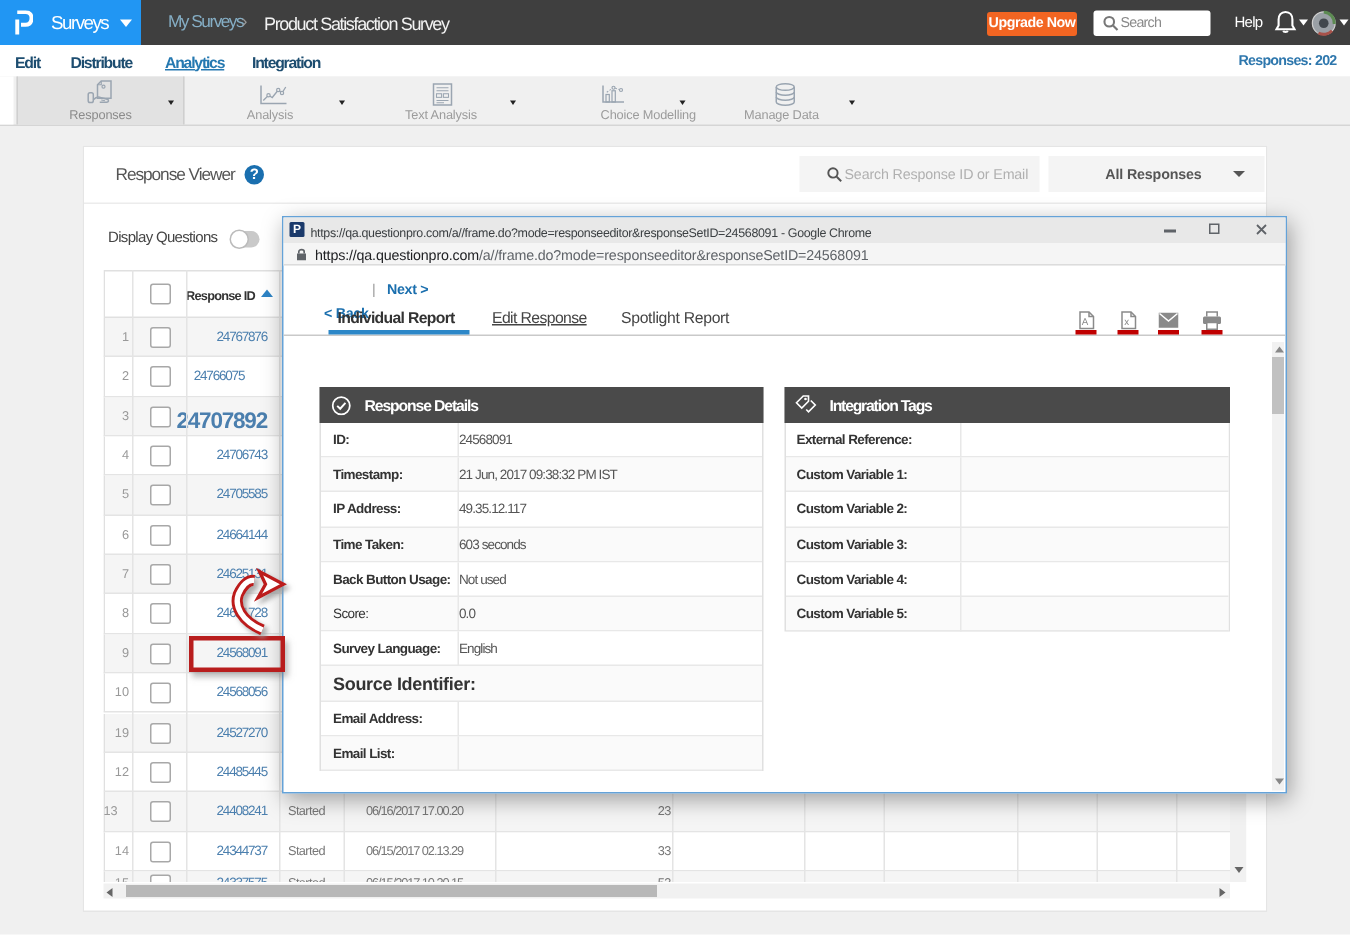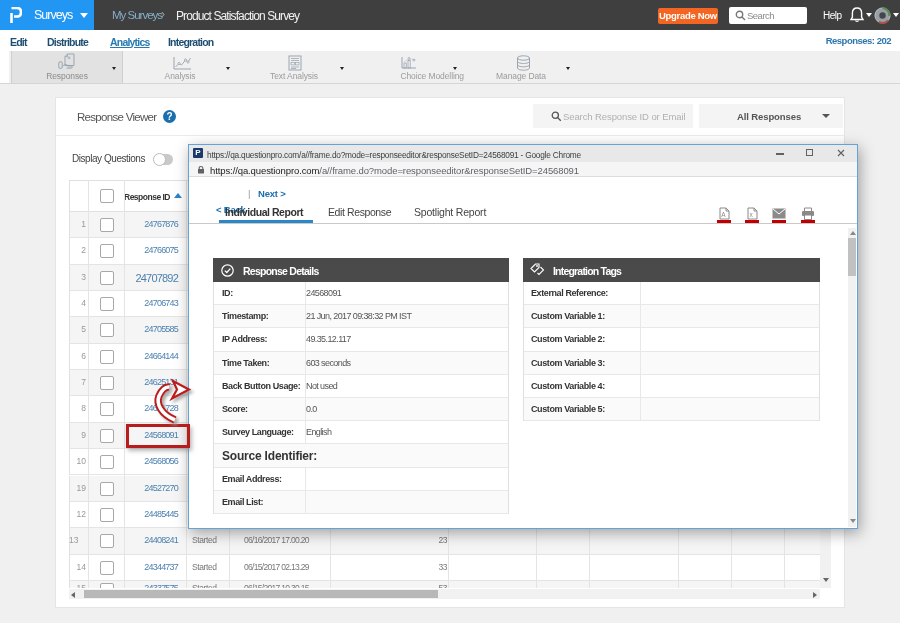--- a/index.html
+++ b/index.html
@@ -129,25 +129,25 @@
 <div class="abs" style="left:55px;top:11.5px;font-size:8.5px;font-weight:bold;color:#333;letter-spacing:-0.5px;">Response ID</div>
 <div class="abs" style="left:105px;top:13px;width:0;height:0;border-left:4px solid transparent;border-right:4px solid transparent;border-bottom:5px solid #2d83c5;"></div>
 <div class="abs" style="left:123px;top:11.5px;font-size:8.5px;font-weight:bold;color:#333;letter-spacing:-0.6px;">Response Status</div>
 <div class="abs" style="left:0;top:32.00px;width:751px;height:26.35px;background:#f5f5f5;border-bottom:1px solid #e4e4e4;border-left:1px solid #e0e0e0;"></div>
 <div class="abs" style="left:0;top:39.00px;width:17px;text-align:right;font-size:8.5px;color:#999;">1</div>
 <div class="abs" style="left:31px;top:38.00px;width:14px;height:14px;background:#fff;border:1px solid #a8a8a8;border-radius:2px;"></div>
 <div class="abs" style="left:45px;top:39.00px;width:64px;text-align:right;font-size:9px;letter-spacing:-0.8px;color:#4b7fae;">24767876</div>
 <div class="abs" style="left:0;top:58.35px;width:751px;height:26.35px;background:#ffffff;border-bottom:1px solid #e4e4e4;border-left:1px solid #e0e0e0;"></div>
 <div class="abs" style="left:0;top:65.35px;width:17px;text-align:right;font-size:8.5px;color:#999;">2</div>
 <div class="abs" style="left:31px;top:64.35px;width:14px;height:14px;background:#fff;border:1px solid #a8a8a8;border-radius:2px;"></div>
-<div class="abs" style="left:45px;top:65.35px;width:64px;text-align:right;font-size:9px;letter-spacing:-0.8px;color:#4b7fae;">24766075</div>
+<div class="abs" style="left:45px;top:65.35px;width:64px;text-align:center;font-size:9px;letter-spacing:-0.8px;color:#4b7fae;">24766075</div>
 <div class="abs" style="left:0;top:84.70px;width:751px;height:26.35px;background:#f5f5f5;border-bottom:1px solid #e4e4e4;border-left:1px solid #e0e0e0;"></div>
 <div class="abs" style="left:0;top:91.70px;width:17px;text-align:right;font-size:8.5px;color:#999;">3</div>
 <div class="abs" style="left:31px;top:90.70px;width:14px;height:14px;background:#fff;border:1px solid #a8a8a8;border-radius:2px;"></div>
-<div class="abs" style="left:45px;top:91.70px;width:64px;text-align:right;font-size:11px;letter-spacing:-0.8px;color:#4b7fae;">24707892</div>
+<div class="abs" style="left:45px;top:91.70px;width:64px;text-align:right;font-size:15px;letter-spacing:-0.8px;color:#4b7fae;font-weight:bold;">24707892</div>
 <div class="abs" style="left:0;top:111.05px;width:751px;height:26.35px;background:#ffffff;border-bottom:1px solid #e4e4e4;border-left:1px solid #e0e0e0;"></div>
 <div class="abs" style="left:0;top:118.05px;width:17px;text-align:right;font-size:8.5px;color:#999;">4</div>
 <div class="abs" style="left:31px;top:117.05px;width:14px;height:14px;background:#fff;border:1px solid #a8a8a8;border-radius:2px;"></div>
 <div class="abs" style="left:45px;top:118.05px;width:64px;text-align:right;font-size:9px;letter-spacing:-0.8px;color:#4b7fae;">24706743</div>
 <div class="abs" style="left:0;top:137.40px;width:751px;height:26.35px;background:#f5f5f5;border-bottom:1px solid #e4e4e4;border-left:1px solid #e0e0e0;"></div>
 <div class="abs" style="left:0;top:144.40px;width:17px;text-align:right;font-size:8.5px;color:#999;">5</div>
 <div class="abs" style="left:31px;top:143.40px;width:14px;height:14px;background:#fff;border:1px solid #a8a8a8;border-radius:2px;"></div>
 <div class="abs" style="left:45px;top:144.40px;width:64px;text-align:right;font-size:9px;letter-spacing:-0.8px;color:#4b7fae;">24705585</div>
 <div class="abs" style="left:0;top:163.75px;width:751px;height:26.35px;background:#ffffff;border-bottom:1px solid #e4e4e4;border-left:1px solid #e0e0e0;"></div>
 <div class="abs" style="left:0;top:170.75px;width:17px;text-align:right;font-size:8.5px;color:#999;">6</div>
@@ -231,21 +231,21 @@
 <div class="abs" style="left:189px;top:162px;width:668px;height:15px;background:#f5f5f5;border-bottom:1px solid #dcdcdc;"></div>
 <svg class="abs" style="left:197px;top:165px;" width="8" height="9" viewBox="0 0 8 9">
     <rect x="1" y="4" width="6" height="4.5" fill="#5f6368"></rect>
     <path d="M2.2 4 V2.8 C2.2 1 5.8 1 5.8 2.8 V4" fill="none" stroke="#5f6368" stroke-width="1.1"></path>
   </svg>
 <div class="abs" style="left:210px;top:164.5px;font-size:9.5px;color:#5f6368;letter-spacing:-0.1px;"><span style="color:#202124;margin-top:20px;">https://qa.questionpro.com</span>/a//frame.do?mode=responseeditor&amp;responseSetID=24568091</div>
 <div class="abs" style="left:216px;top:204px;font-size:9.5px;font-weight:bold;color:#1b6fae;letter-spacing:-0.2px;">&lt; Back</div>
 <div class="abs" style="left:248px;top:188px;font-size:9.5px;color:#999;">|</div>
 <div class="abs" style="left:258px;top:188px;font-size:9.5px;font-weight:bold;color:#1b6fae;letter-spacing:-0.2px;">Next &gt;</div>
 <div class="abs" style="left:225px;top:206px;font-size:10.5px;font-weight:bold;color:#333;letter-spacing:-0.45px;">Individual Report</div>
-<div class="abs" style="left:328px;top:206px;font-size:10.5px;color:#444;letter-spacing:-0.4px;">Edit Response</div>
+<div class="abs" style="left:328px;top:206px;font-size:10.5px;color:#444;letter-spacing:-0.4px;text-decoration:underline;">Edit Response</div>
 <div class="abs" style="left:414px;top:206px;font-size:10.5px;color:#444;letter-spacing:-0.2px;">Spotlight Report</div>
 <div class="abs" style="left:189px;top:223px;width:668px;height:1px;background:#c9c9c9;"></div>
 <div class="abs" style="left:219px;top:220px;width:94px;height:3px;background:#2c87c8;"></div>
 <svg class="abs" style="left:718px;top:207px;" width="13" height="13" viewBox="0 0 13 13">
 <path d="M2 1 H8 L11 4 V12 H2 Z" fill="none" stroke="#8a8a8a" stroke-width="1"></path>
 <path d="M8 1 V4 H11" fill="none" stroke="#8a8a8a" stroke-width="1"></path>
 <text x="3.2" y="9.8" font-size="6.5" fill="#8a8a8a" font-family="Liberation Sans">A</text>
   </svg>
 <div class="abs" style="left:717px;top:219.5px;width:14px;height:3px;background:#c00000;"></div>
 <svg class="abs" style="left:746px;top:207px;" width="13" height="13" viewBox="0 0 13 13">
@@ -286,21 +286,21 @@
 <div class="abs" style="left:305px;top:328.4px;width:1px;height:23.2px;background:#e8e8e8;"></div>
 <div class="abs" style="left:214px;top:351.6px;width:294px;height:23.2px;background:#fafafa;border-bottom:1px solid #e8e8e8;"></div>
 <div class="abs" style="left:222px;top:357.6px;font-size:9px;font-weight:bold;color:#333;letter-spacing:-0.4px;">Time Taken:</div>
 <div class="abs" style="left:306px;top:357.6px;font-size:9px;color:#555;letter-spacing:-0.6px;">603 seconds</div>
 <div class="abs" style="left:305px;top:351.6px;width:1px;height:23.2px;background:#e8e8e8;"></div>
 <div class="abs" style="left:214px;top:374.8px;width:294px;height:23.2px;background:#fff;border-bottom:1px solid #e8e8e8;"></div>
 <div class="abs" style="left:222px;top:380.8px;font-size:9px;font-weight:bold;color:#333;letter-spacing:-0.4px;">Back Button Usage:</div>
 <div class="abs" style="left:306px;top:380.8px;font-size:9px;color:#555;letter-spacing:-0.6px;">Not used</div>
 <div class="abs" style="left:305px;top:374.8px;width:1px;height:23.2px;background:#e8e8e8;"></div>
 <div class="abs" style="left:214px;top:398.0px;width:294px;height:23.2px;background:#fafafa;border-bottom:1px solid #e8e8e8;"></div>
-<div class="abs" style="left:222px;top:404.0px;font-size:9px;font-weight:bold;color:#333;letter-spacing:-0.4px;">Score:</div>
+<div class="abs" style="left:222px;top:404.0px;font-size:9px;font-weight:normal;color:#333;letter-spacing:-0.4px;">Score:</div>
 <div class="abs" style="left:306px;top:404.0px;font-size:9px;color:#555;letter-spacing:-0.6px;">0.0</div>
 <div class="abs" style="left:305px;top:398.0px;width:1px;height:23.2px;background:#e8e8e8;"></div>
 <div class="abs" style="left:214px;top:421.2px;width:294px;height:23.2px;background:#fff;border-bottom:1px solid #e8e8e8;"></div>
 <div class="abs" style="left:222px;top:427.2px;font-size:9px;font-weight:bold;color:#333;letter-spacing:-0.4px;">Survey Language:</div>
 <div class="abs" style="left:306px;top:427.2px;font-size:9px;color:#555;letter-spacing:-0.6px;">English</div>
 <div class="abs" style="left:305px;top:421.2px;width:1px;height:23.2px;background:#e8e8e8;"></div>
 <div class="abs" style="left:214px;top:444.4px;width:294px;height:23.2px;background:#fafafa;border-bottom:1px solid #e8e8e8;"></div>
 <div class="abs" style="left:222px;top:448.9px;font-size:12px;font-weight:bold;color:#333;letter-spacing:-0.2px;">Source Identifier:</div>
 <div class="abs" style="left:214px;top:467.6px;width:294px;height:23.2px;background:#fff;border-bottom:1px solid #e8e8e8;"></div>
 <div class="abs" style="left:222px;top:473.6px;font-size:9px;font-weight:bold;color:#333;letter-spacing:-0.4px;">Email Address:</div>

